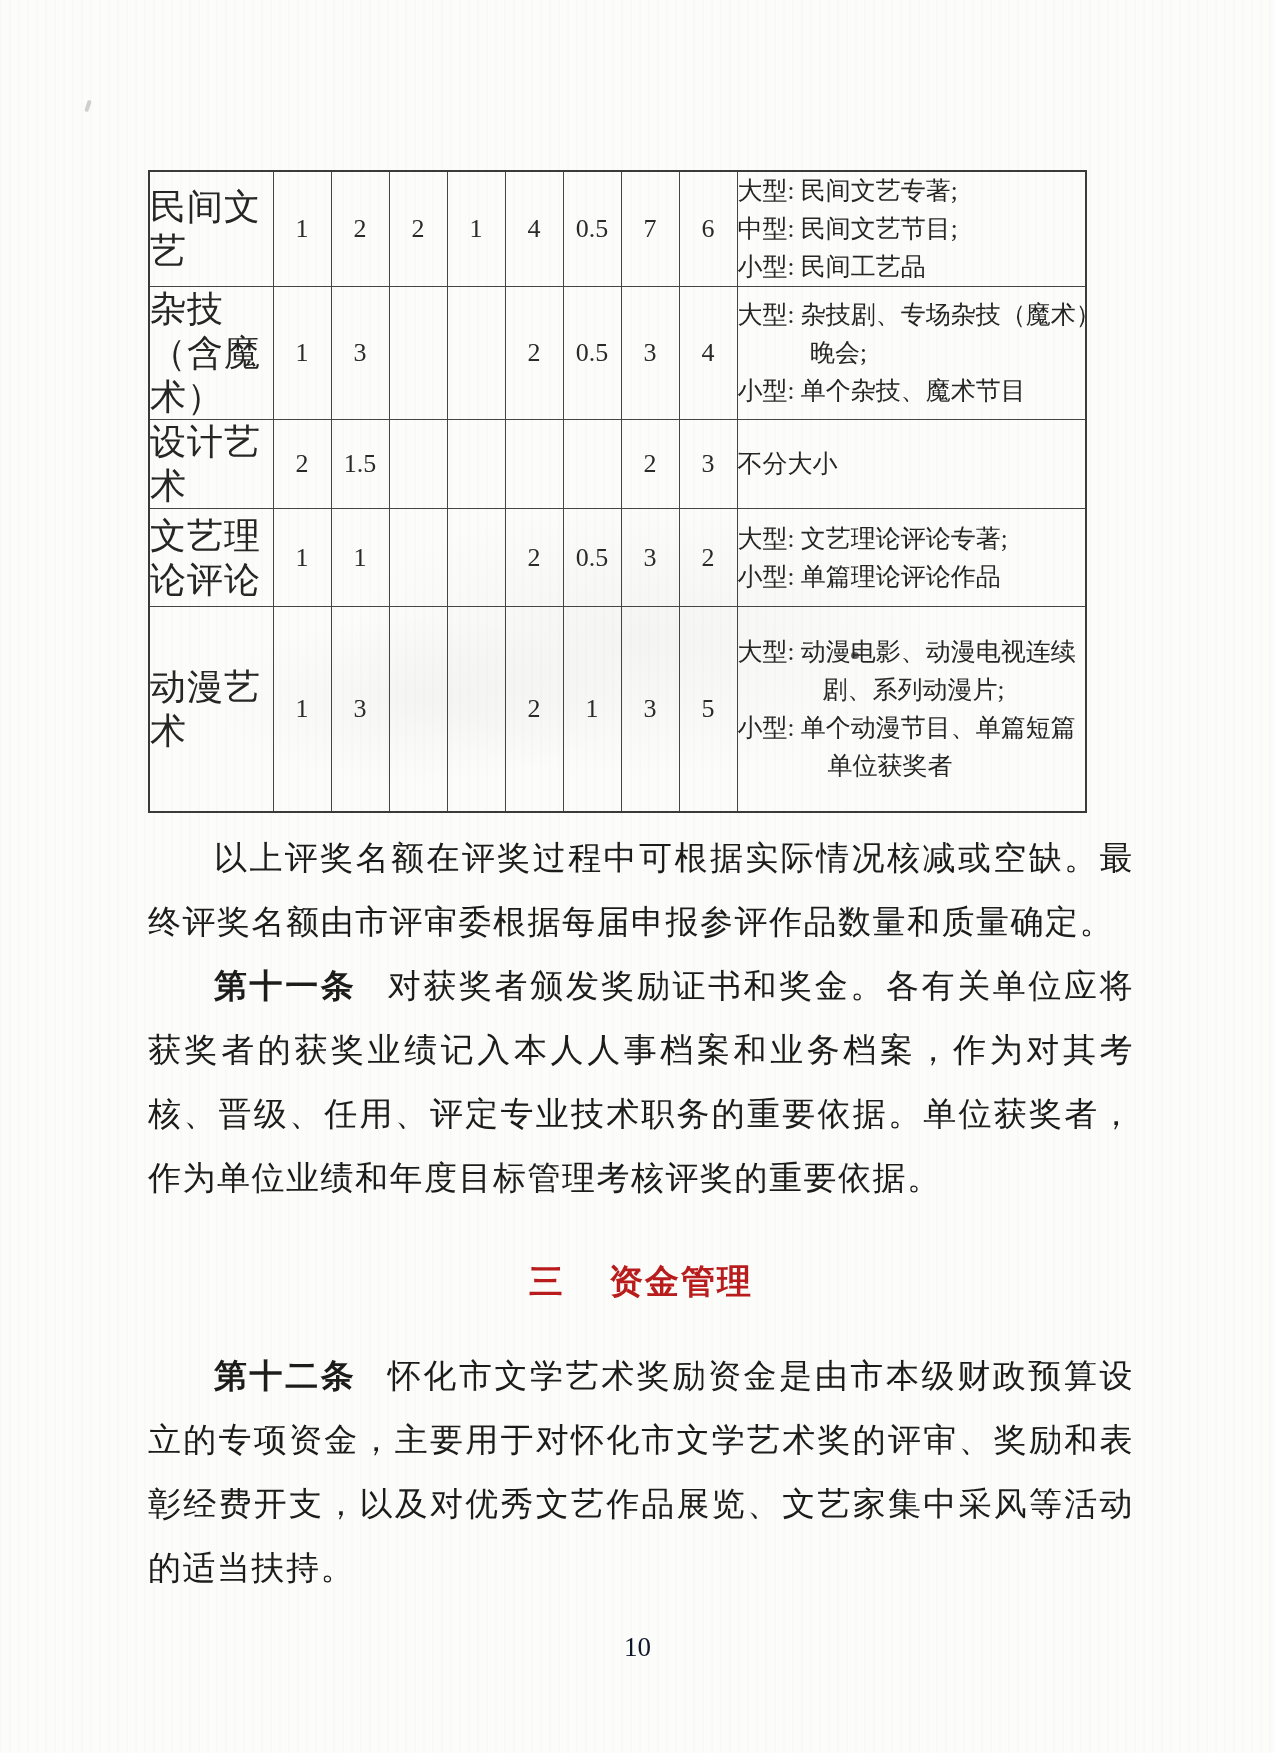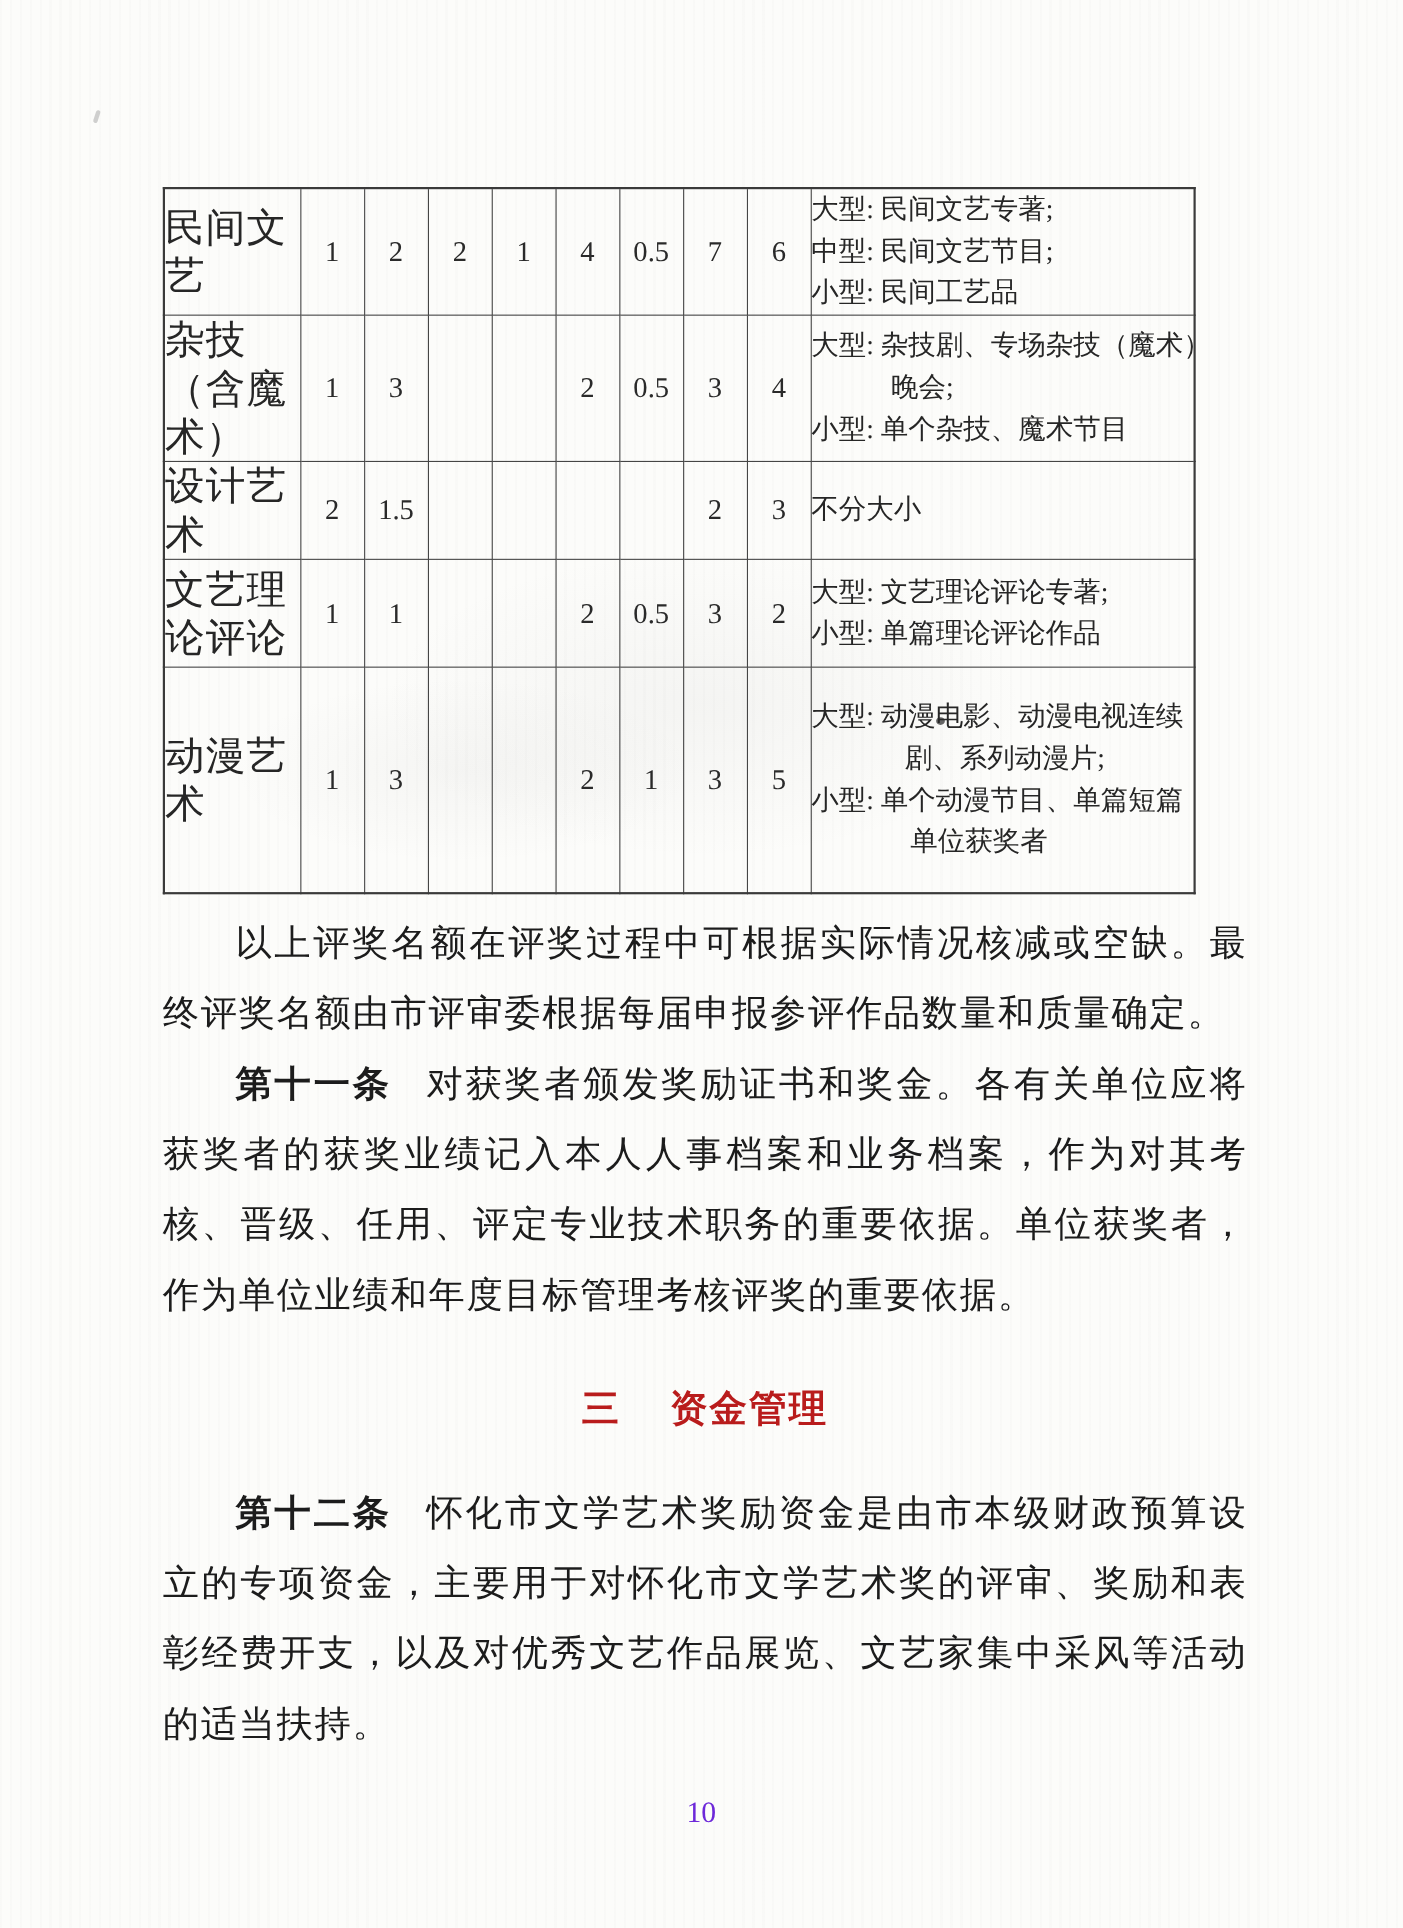--- a/index.html
+++ b/index.html
@@ -73,21 +73,21 @@
   }
   p.body-p .term{font-weight:700;margin-right:0.95em;}
   .heading{
     font-size:34px;font-weight:700;line-height:64px;letter-spacing:2px;
     text-align:center;color:#b91c1c;
     margin:40px 0 30px 0;
   }
   .heading .h-num{margin-right:1.3em;}
   .page-number{
     position:absolute;left:0;top:1632px;width:1275px;
-    text-align:center;font-size:27px;color:#6d28d9;
+    text-align:center;font-size:27px;color:#0f172a;
   }
 </style>
 </head>
 <body>
 
 <div class="corner-mark"></div>
 <div class="ink-dot"></div>
 
 <table class="award-table">
   <colgroup>

